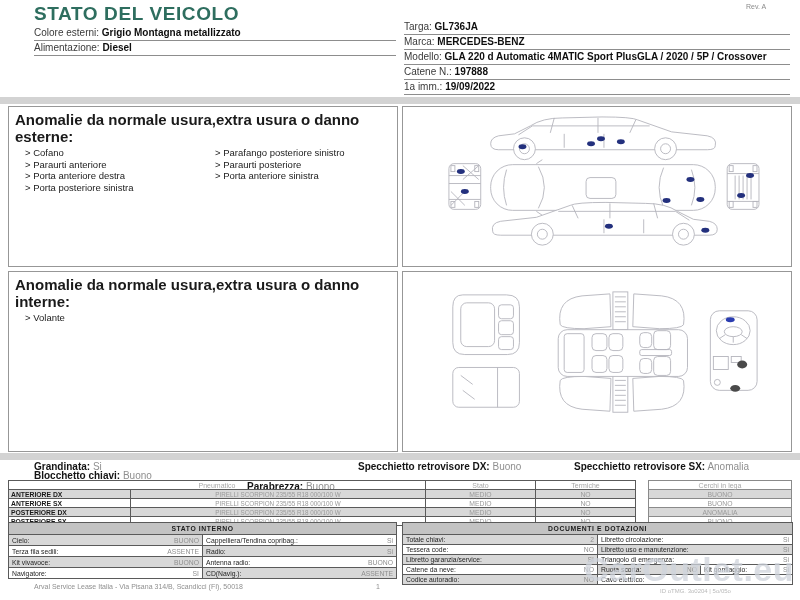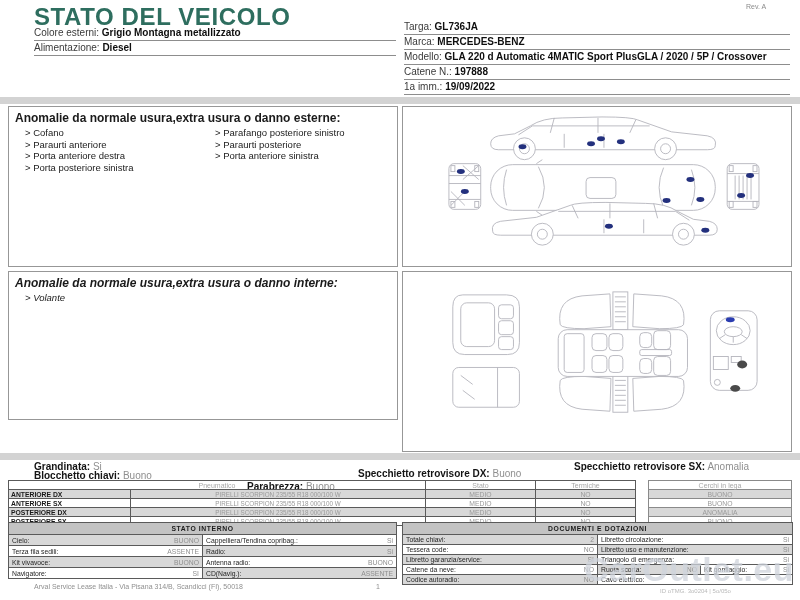--- a/index.html
+++ b/index.html
@@ -1,37 +1,37 @@
 <!DOCTYPE html>
 <html><head>
 <meta charset="utf-8">
 <style>
   html,body{margin:0;padding:0;background:#e8e8e8;}
   .page{position:relative;width:800px;height:600px;background:#ffffff;
         font-family:"Liberation Sans", sans-serif;overflow:hidden;color:#1a1a1a;}
   
-  .title{position:absolute;top:3px;left:34px;font-size:24px;font-weight:700;
+  .title{position:absolute;top:3px;left:34px;font-size:19px;font-weight:700;
          color:#2e6e5f;letter-spacing:0.6px;}
   .rev{position:absolute;top:3px;left:746px;font-size:7px;color:#8a8a8a;}
   .hfields{position:absolute;}
   .hf-left{top:26px;left:34px;width:362px;}
   .hf-right{top:20px;left:404px;width:386px;}
   .frow{border-bottom:1px solid #8d8d8d;padding:1px 0 2px;font-size:10px;line-height:11px;}
   .flabel{color:#3a3a3a;}
   .fval{font-weight:700;color:#0f0f0f;}
   
   .bar{position:absolute;left:0;width:800px;height:7px;background:#d3d3d3;}
   .bar1{top:97px;} .bar2{top:453px;}
   
   .box{position:absolute;border:1px solid #979797;background:#fff;box-sizing:border-box;}
   .box-ext-l{top:106px;left:8px;width:390px;height:161px;}
   .box-ext-r{top:106px;left:402px;width:390px;height:161px;}
-  .box-int-l{top:271px;left:8px;width:390px;height:149px;font-style:italic;}
+  .box-int-l{top:271px;left:8px;width:390px;height:181px;}
   .box-int-r{top:271px;left:402px;width:390px;height:181px;}
-  .box-title{font-size:12px;font-weight:700;padding:4px 6px 2px 6px;}
+  .box-title{font-size:15px;font-weight:700;padding:4px 6px 2px 6px;}
   .items-cols{display:flex;padding:0 4px;}
   .items-col{width:50%;}
   .item{font-size:9.5px;line-height:11.5px;padding-left:12px;color:#222;}
   .item::before{content:"> ";}
   
   .diag{display:block;margin:1px auto 0;}
   .sketch{stroke:#b4b4bc;fill:none;stroke-width:0.9;}
   .sketchf{stroke:#b4b4bc;fill:#ffffff;stroke-width:0.9;}
   
   .sum-item{position:absolute;font-size:10px;white-space:nowrap;}
@@ -263,21 +263,21 @@
   <div class="bar bar2"></div>
 
   <div class="sum-item" style="top:461px;left:34px;">
     <span class="sum-label">Grandinata:</span>
     <span class="sum-val">Si</span>
   </div>
   <div class="sum-item" style="top:461px;left:247px;margin-top:20px;">
     <span class="sum-label">Parabrezza:</span>
     <span class="sum-val">Buono</span>
   </div>
-  <div class="sum-item" style="top:461px;left:358px;margin-top:7px;">
+  <div class="sum-item" style="top:461px;left:358px;">
     <span class="sum-label">Specchietto retrovisore DX:</span>
     <span class="sum-val">Buono</span>
   </div>
   <div class="sum-item" style="top:461px;left:574px;">
     <span class="sum-label">Specchietto retrovisore SX:</span>
     <span class="sum-val">Anomalia</span>
   </div>
   <div class="sum-item" style="top:470px;left:34px;">
     <span class="sum-label">Blocchetto chiavi:</span>
     <span class="sum-val">Buono</span>

